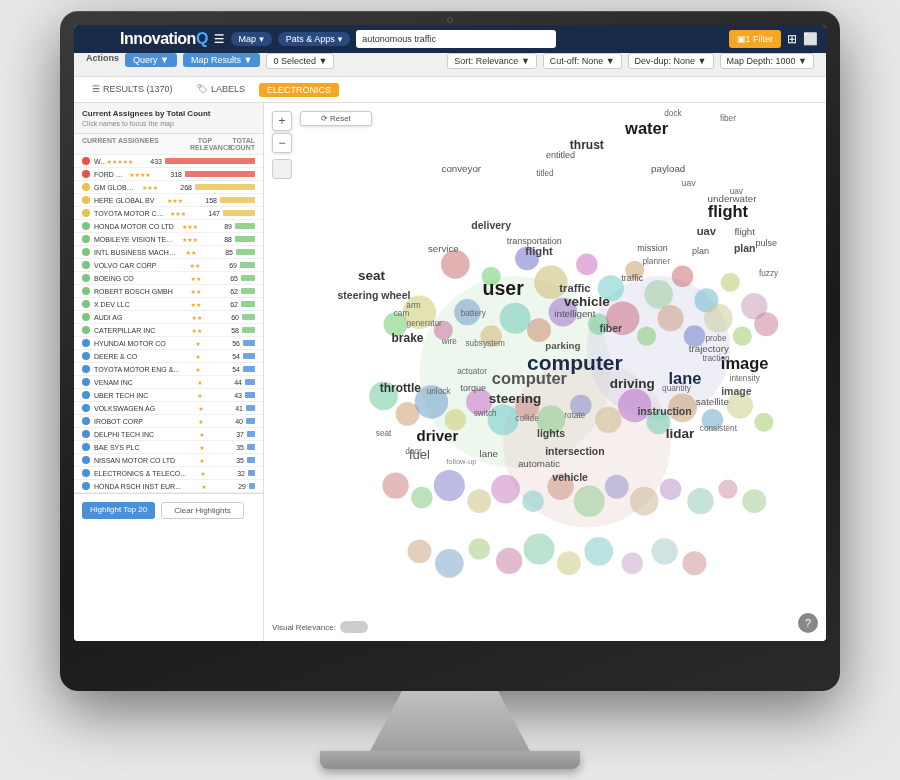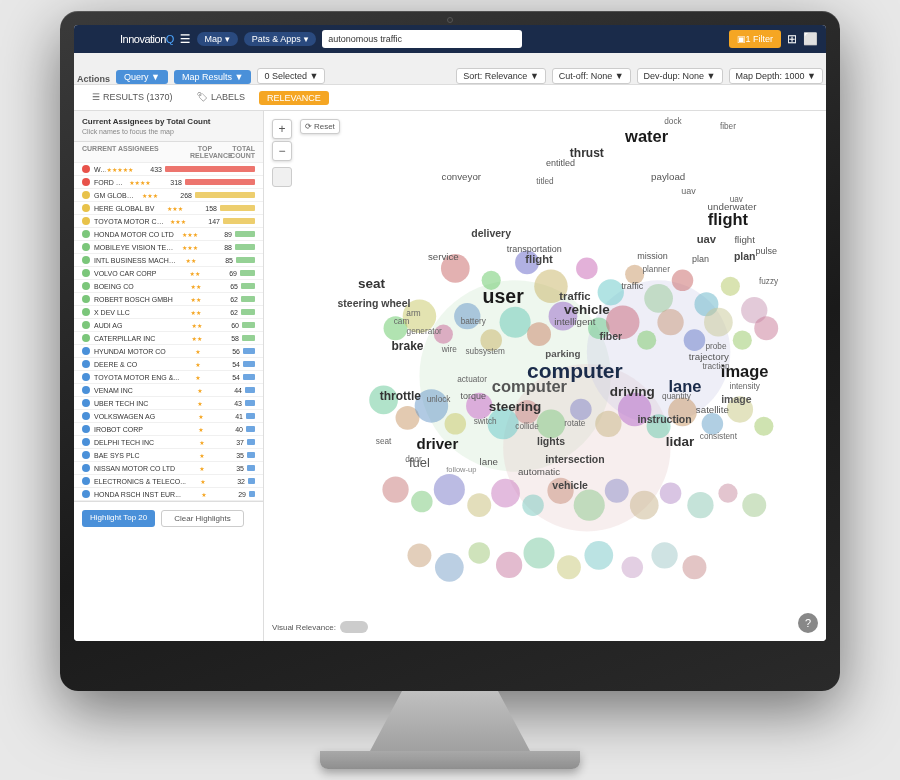--- a/index.html
+++ b/index.html
@@ -64,22 +64,22 @@
       background: #1a2b4a;
       display: flex;
       align-items: center;
       height: 28px;
       padding: 0 8px;
       gap: 6px;
     }
 
     .logo {
       color: #fff;
-      font-size: 11px;
-      font-weight: normal;
+      font-size: 16px;
+      font-weight: bold;
       letter-spacing: -0.5px;
       padding-left: 38px;
     }
 
     .logo span {
       color: #4da6ff;
     }
 
     .nav-hamburger {
       color: #fff;
@@ -135,23 +135,23 @@
       display: flex;
       gap: 6px;
       color: #fff;
       font-size: 12px;
     }
 
     
     .action-bar {
       background: #f0f0f0;
       display: flex;
-      align-items: flex-end;
-      height: 32px;
-      padding: 0 3px;
+      align-items: flex-start;
+      height: 24px;
+      padding: 0 12px;
       gap: 6px;
       border-bottom: 1px solid #ddd;
     }
 
     .action-label {
       font-size: 9px;
       color: #555;
       font-weight: bold;
     }
 
@@ -384,21 +384,21 @@
       margin-top: 4px;
     }
 
     .reset-btn {
       position: absolute;
       top: 8px;
       left: 36px;
       background: #fff;
       border: 1px solid #ccc;
       border-radius: 3px;
-      padding: 2px 4px;
+      padding: 2px 20px;
       font-size: 8px;
       color: #555;
       cursor: pointer;
       box-shadow: 0 1px 3px rgba(0,0,0,0.15);
     }
 
     .help-btn {
       position: absolute;
       bottom: 8px;
       right: 8px;
@@ -511,21 +511,21 @@
         <div class="tab-bar">
           <div class="tab-item">
             <span>☰</span>
             <span>RESULTS (1370)</span>
           </div>
           <div class="tab-item">
             <span>🏷</span>
             <span>LABELS</span>
           </div>
           <div class="tab-highlight">
-            <span>RELEVANCE</span>
+            <span>ELECTRONICS</span>
           </div>
         </div>
 
         <div class="main-content">
 
           <div class="sidebar">
             <div class="sidebar-header">
               <div>
                 <div class="sidebar-title">Current Assignees by Total Count</div>
                 <div style="font-size:7px;color:#888;margin-top:2px;">Click names to focus the map</div>

